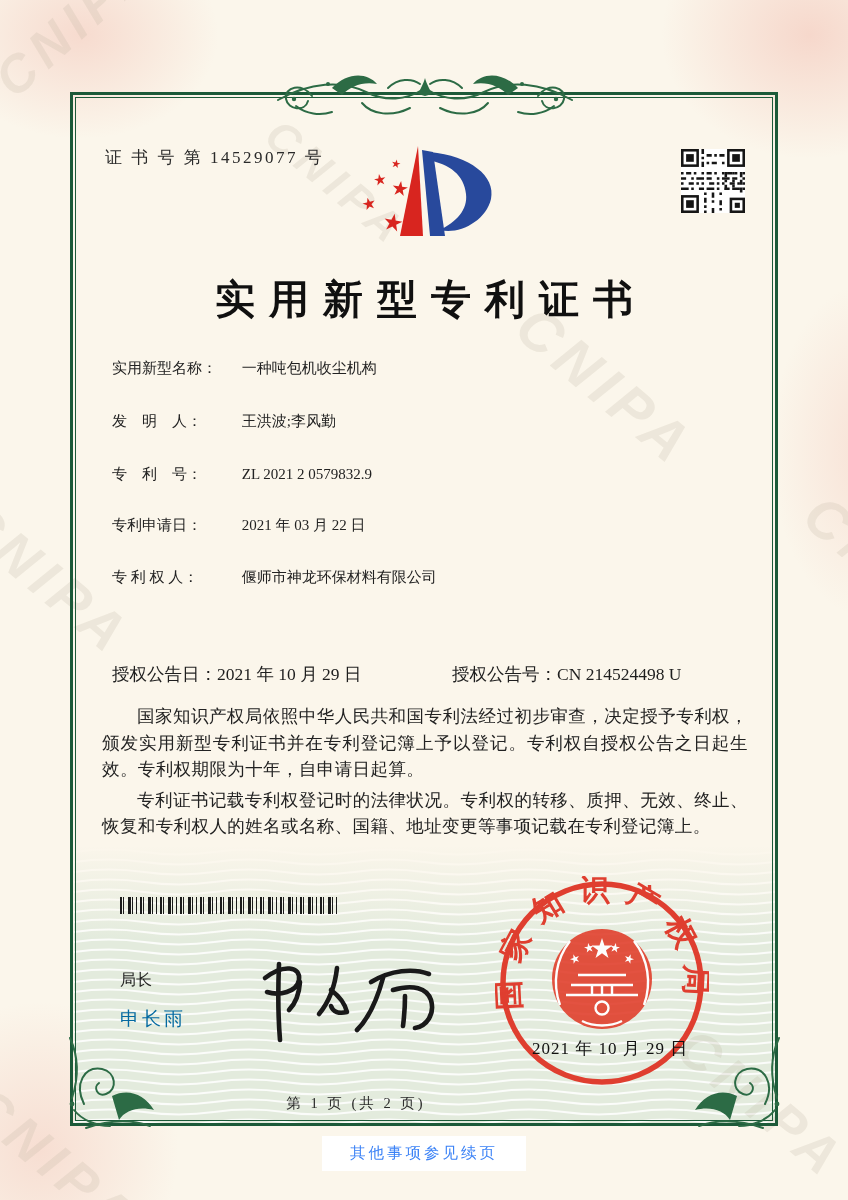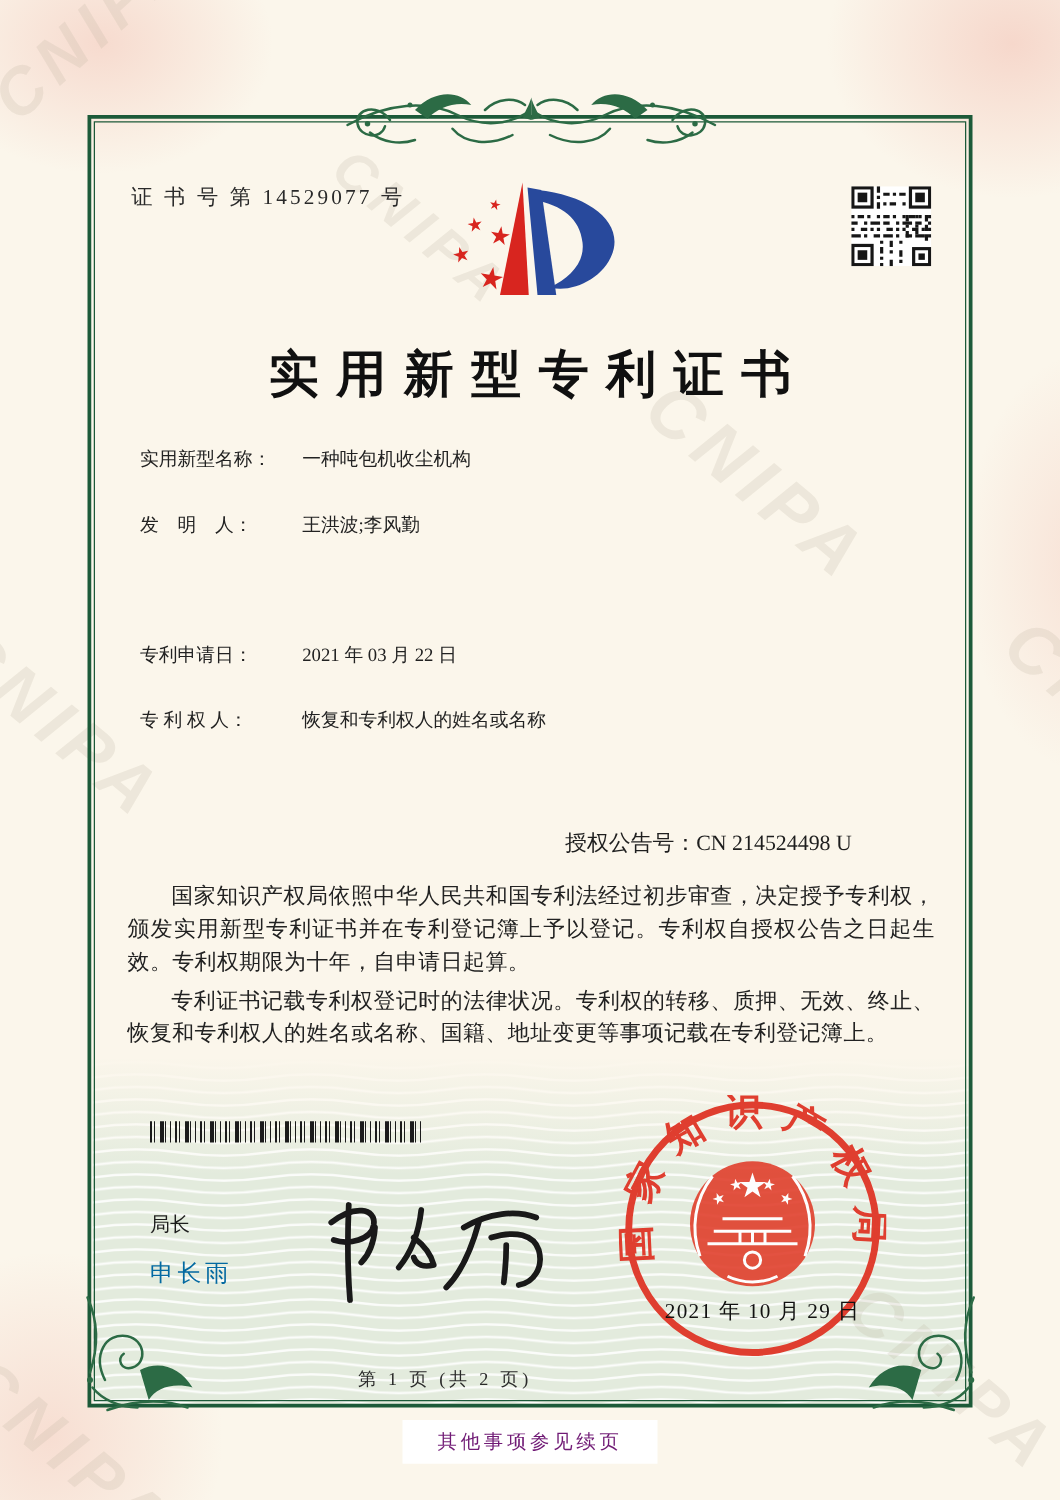--- a/index.html
+++ b/index.html
@@ -42,21 +42,21 @@
       font-family:"Liberation Sans","DejaVu Sans",sans-serif;color:#1d1d1d;}
   .signer-name{left:120px;top:1006px;font-size:19px;letter-spacing:3px;
       font-family:"Liberation Sans","DejaVu Sans",sans-serif;color:#0369a1;}
   .sig{left:245px;top:938px;}
   .seal{left:495px;top:876px;opacity:.95;}
   .sealdate{left:500px;top:1037px;width:220px;text-align:center;font-size:17px;
             letter-spacing:1px;color:#111;}
   .pageinfo{left:0;top:1094px;width:712px;text-align:center;font-size:14.5px;
             letter-spacing:3px;color:#2a2a2a;}
   .contnote{left:50%;top:1136px;transform:translateX(-50%);background:#ffffff;
-            padding:7px 28px;font-size:15.5px;letter-spacing:3px;color:#701a75;white-space:nowrap;}
+            padding:7px 28px;font-size:15.5px;letter-spacing:3px;color:#3b82f6;white-space:nowrap;}
   .orn{pointer-events:none;}
 </style>
 </head>
 <body>
 
 <div id="cert">
 
   <div class="blob b1"></div>
   <div class="blob b2"></div>
   <div class="blob b3"></div>
@@ -177,29 +177,36 @@
   <div class="abs title">实用新型专利证书</div>
 
   <div class="abs frow" style="top:356px;">
     <span class="flabel">实用新型名称：</span>
     <span>一种吨包机收尘机构</span>
   </div>
   <div class="abs frow" style="top:409px;">
     <span class="flabel">发　明　人：</span>
     <span>王洪波;李风勤</span>
   </div>
+  <div class="abs frow" style="top:462px;">
+    <span class="flabel">专　利　号：</span>
+    <span>ZL 2021 2 0579832.9</span>
+  </div>
   <div class="abs frow" style="top:513px;font-family:Liberation Serif, serif;">
     <span class="flabel">专利申请日：</span>
     <span>2021 年 03 月 22 日</span>
   </div>
   <div class="abs frow" style="top:565px;">
     <span class="flabel">专 利 权 人：</span>
-    <span>恢复和专利权人的姓名或名称</span>
-  </div>
-
+    <span>偃师市神龙环保材料有限公司</span>
+  </div>
+
+  <div class="abs grant-left">
+    <span>授权公告日：</span><span>2021 年 10 月 29 日</span>
+  </div>
   <div class="abs grant-right">
     <span>授权公告号：</span><span>CN 214524498 U</span>
   </div>
 
   <div class="abs paras">
     <p>国家知识产权局依照中华人民共和国专利法经过初步审查，决定授予专利权，颁发实用新型专利证书并在专利登记簿上予以登记。专利权自授权公告之日起生效。专利权期限为十年，自申请日起算。</p>
     <p>专利证书记载专利权登记时的法律状况。专利权的转移、质押、无效、终止、恢复和专利权人的姓名或名称、国籍、地址变更等事项记载在专利登记簿上。</p>
   </div>
 
   <div class="abs barcode"></div>

